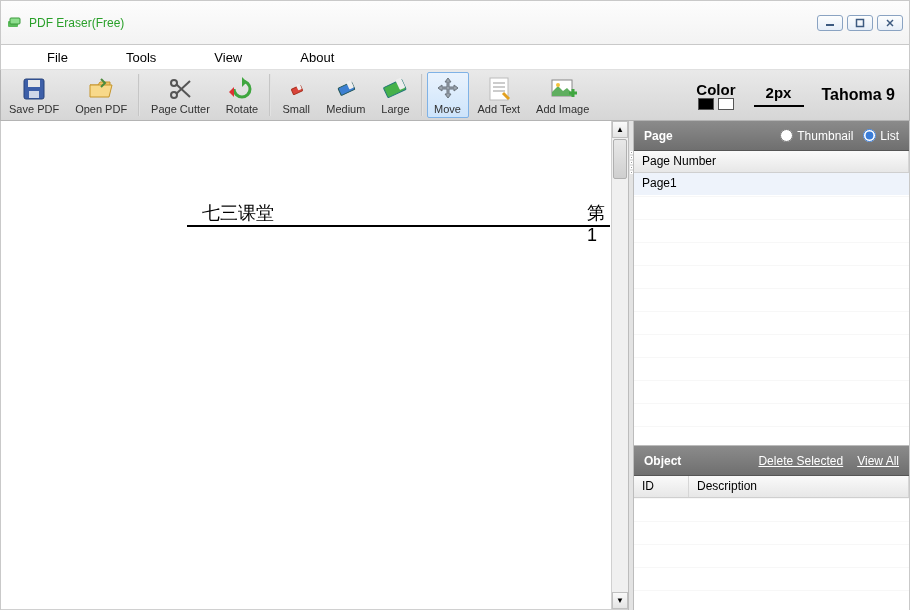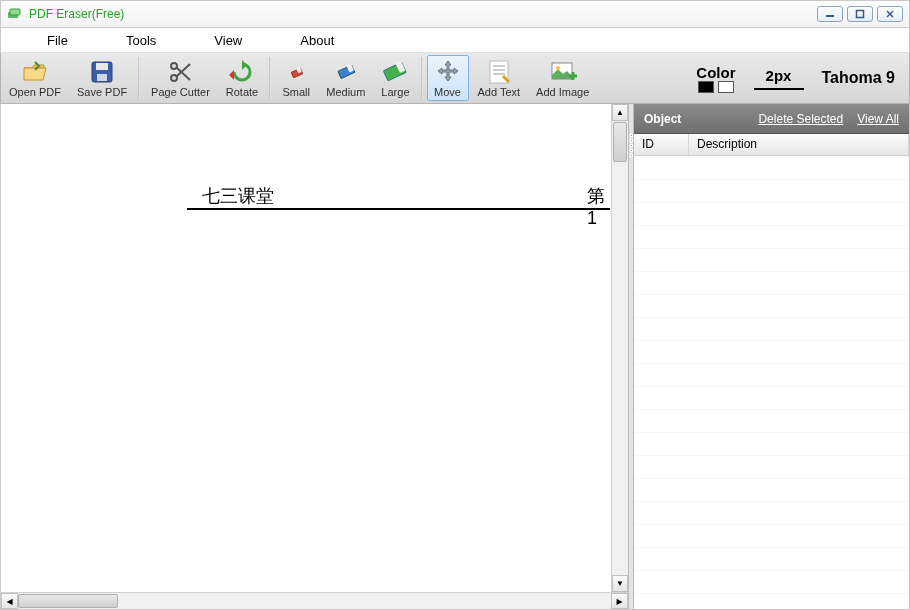--- a/index.html
+++ b/index.html
@@ -1,19 +1,19 @@
 <!DOCTYPE html>
 <html><head>
 <meta charset="utf-8">
 <style>
 * { box-sizing: border-box; margin: 0; padding: 0; font-family: Tahoma, Arial, sans-serif; }
 html, body { width: 910px; height: 610px; overflow: hidden; background: #fff; }
 
 
-.titlebar { height: 28px; background: linear-gradient(#fdfdfd,#f3f3f3); border: 1px solid #c9c9c9; display: flex; align-items: center; padding: 9px 6px; }
+.titlebar { height: 45px; background: linear-gradient(#fdfdfd,#f3f3f3); border: 1px solid #c9c9c9; display: flex; align-items: center; padding: 9px 6px; }
 .titlebar .app-icon { width: 16px; height: 16px; margin-right: 6px; }
 .titlebar .title { font-size: 12px; color: #2aa02a; }
 .winbtns { margin-left: auto; display: flex; gap: 4px; }
 .winbtn { width: 26px; height: 16px; border: 1px solid #8aa3c2; border-radius: 3px; background: linear-gradient(#fdfefe,#e6eef8); display: flex; align-items: center; justify-content: center; cursor: pointer; }
 .winbtn svg { width: 10px; height: 10px; }
 
 
 .menubar { height: 24px; border-left: 1px solid #c9c9c9; border-right: 1px solid #c9c9c9; display: flex; align-items: center; padding: 0 10px; gap: 22px; font-size: 13px; background: #fff; }
 .menubar span { cursor: pointer; margin-left: 36px; }
 
@@ -104,36 +104,36 @@
   <span>File</span>
   <span>Tools</span>
   <span>View</span>
   <span>About</span>
 </div>
 
 <div class="toolbar">
   <div class="tbtn">
     <span class="ico">
         <svg viewBox="0 0 28 28">
+          <rect x="4" y="4" width="20" height="20" rx="2" fill="#3d5fa8" stroke="#27427a"></rect>
+          <rect x="8" y="5" width="12" height="7" fill="#e8e8e8"></rect>
+          <rect x="9" y="16" width="10" height="7" fill="#cfd7e8"></rect>
+        </svg>
+      </span>
+    <span>Save PDF</span>
+  </div>
+  <div class="tbtn">
+    <span class="ico">
+        <svg viewBox="0 0 28 28">
           <path d="M3 10h8l2-3h10v4H5z" fill="#efc267" stroke="#c6952a"></path>
           <path d="M3 10h22l-3 12H3z" fill="#f8d98a" stroke="#c6952a"></path>
           <path d="M14 4l4 4-4 4" fill="none" stroke="#4a8b3d" stroke-width="2"></path>
         </svg>
       </span>
     <span>Open PDF</span>
-  </div>
-  <div class="tbtn">
-    <span class="ico">
-        <svg viewBox="0 0 28 28">
-          <rect x="4" y="4" width="20" height="20" rx="2" fill="#3d5fa8" stroke="#27427a"></rect>
-          <rect x="8" y="5" width="12" height="7" fill="#e8e8e8"></rect>
-          <rect x="9" y="16" width="10" height="7" fill="#cfd7e8"></rect>
-        </svg>
-      </span>
-    <span>Save PDF</span>
   </div>
   <div class="tsep"></div>
   <div class="tbtn">
     <span class="ico">
         <svg viewBox="0 0 28 28">
           <circle cx="8" cy="8" r="3" fill="none" stroke="#555" stroke-width="2"></circle>
           <circle cx="8" cy="20" r="3" fill="none" stroke="#555" stroke-width="2"></circle>
           <line x1="10" y1="9" x2="24" y2="22" stroke="#555" stroke-width="2"></line>
           <line x1="10" y1="19" x2="24" y2="6" stroke="#555" stroke-width="2"></line>
         </svg>
@@ -256,20 +256,42 @@
         <span></span>
         <span></span>
         <span></span>
         <span></span>
         <span></span>
       </div>
   </div>
 
   <div class="side">
 
+    <div class="page-panel">
+      <div class="panel-header">
+        <span class="title">Page</span>
+        <span class="spacer"></span>
+        <label>
+            <input type="radio" name="pview" style="">
+            <span>Thumbnail</span>
+          </label>
+        <label>
+            <input type="radio" name="pview" checked="" style="">
+            <span>List</span>
+          </label>
+      </div>
+      <div class="grid">
+        <div class="grid-header">
+          <div class="col" style="flex:1">Page Number</div>
+        </div>
+        <div class="grid-row selected">
+          <div class="cell" style="flex:1">Page1</div>
+        </div>
+      </div>
+    </div>
 
     <div class="object-panel">
       <div class="panel-header">
         <span class="title">Object</span>
         <span class="spacer"></span>
         <a>Delete Selected</a>
         <a>View All</a>
       </div>
       <div class="grid">
         <div class="grid-header">

